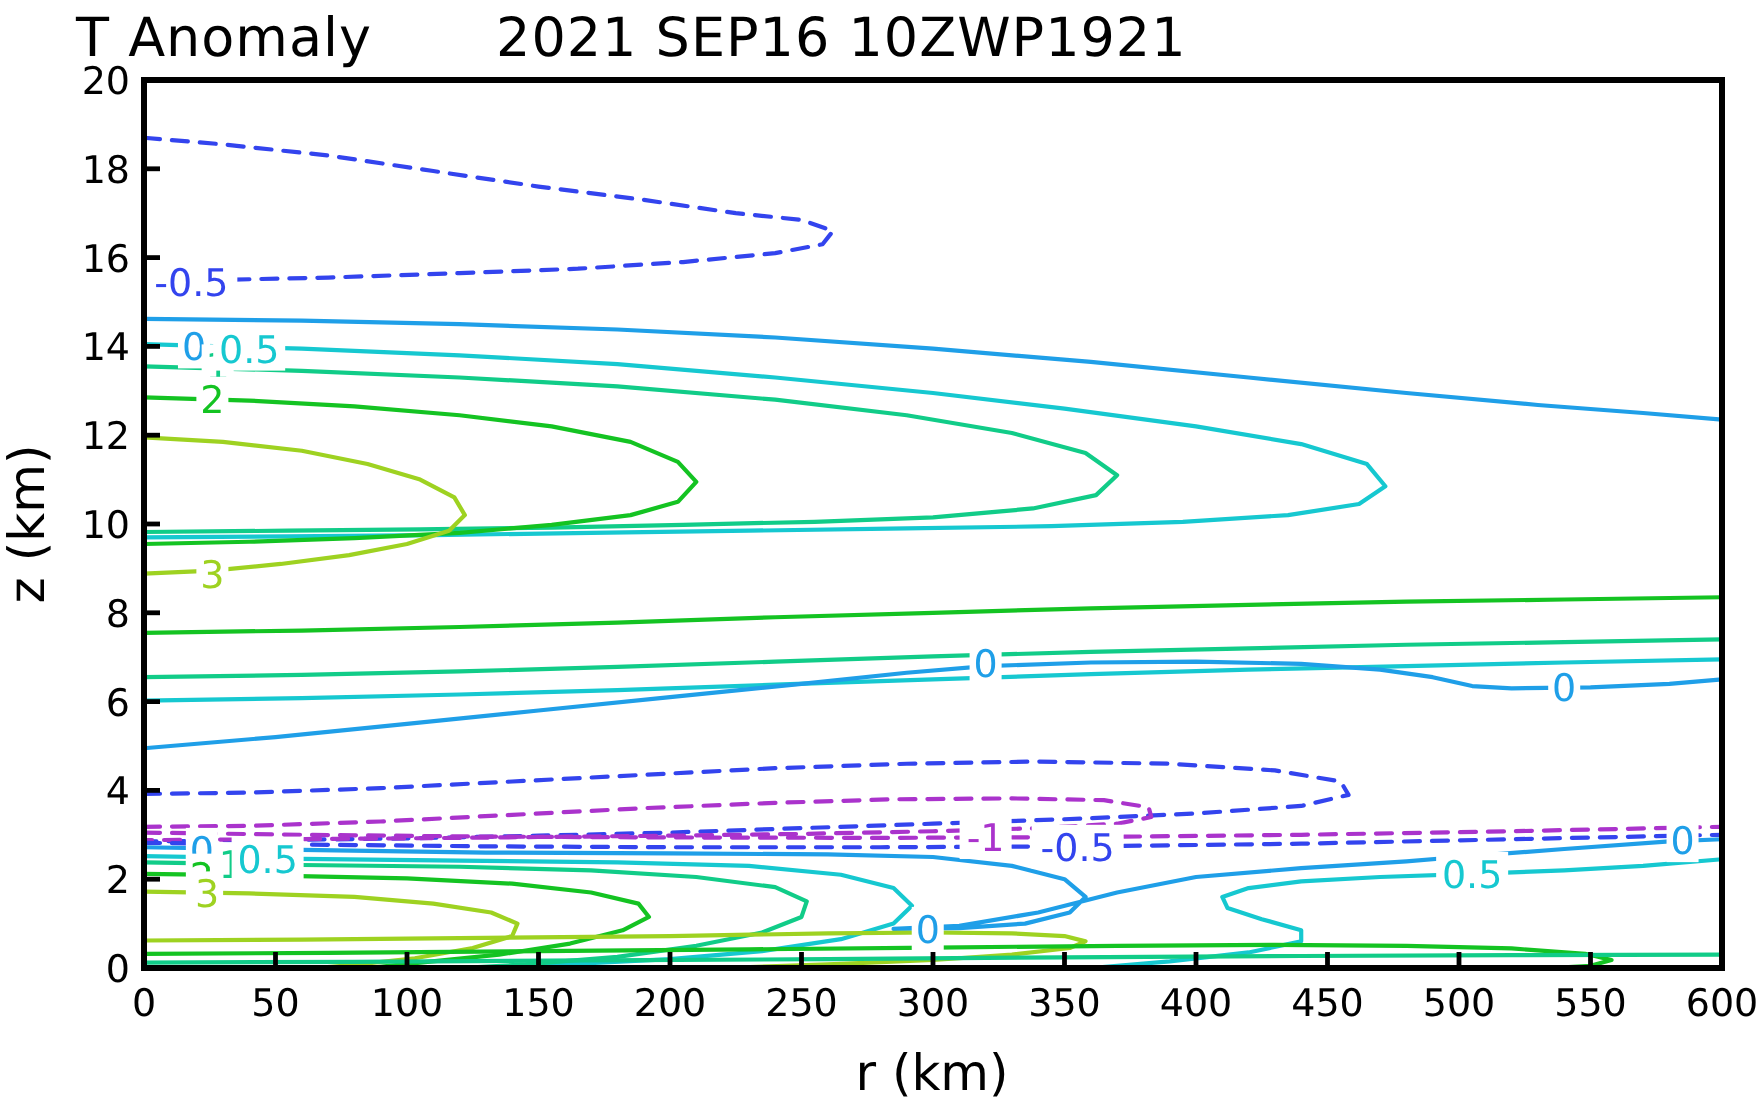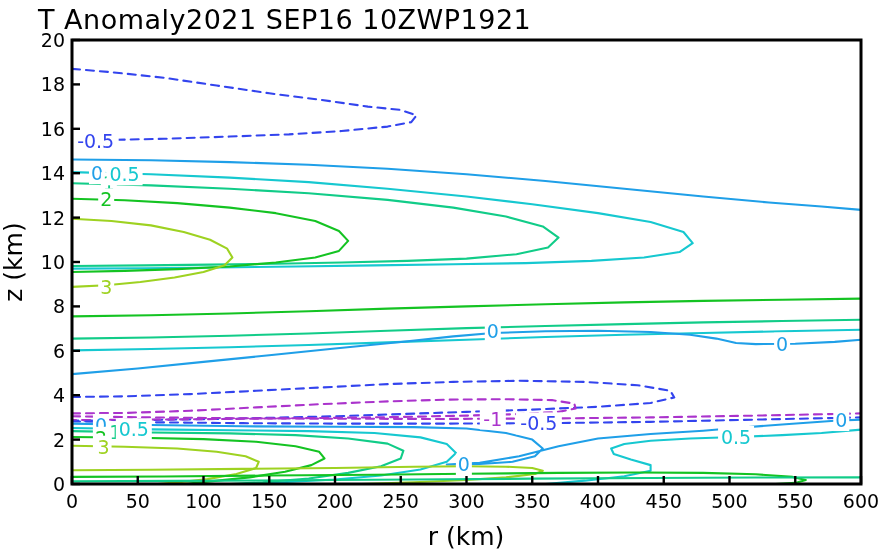--- a/index.html
+++ b/index.html
@@ -5,21 +5,21 @@
   html,body{margin:0;padding:0;background:#ffffff;}
   body{width:879px;height:559px;overflow:hidden;
        font-family:"DejaVu Sans","Liberation Sans",sans-serif;color:#000;}
   #root{position:relative;width:879px;height:559px;}
   #title{position:absolute;left:0;top:0;width:879px;height:38px;
          display:flex;align-items:center;}
   #title span{display:inline-block;font-size:27px;letter-spacing:0.5px;
               font-family:"DejaVu Sans","Liberation Sans",sans-serif;
               font-weight:400;white-space:pre;}
   #title .t-left{margin-left:38px;}
-  #title .t-mid{}
+  #title .t-mid{margin-left:62px;}
   #title .t-right{}
   #plot{position:absolute;left:0;top:0;width:879px;height:559px;}
   .axlabel{font-size:25px;}
   .ticktext{font-size:19px;}
   .clabel{font-size:19px;font-family:"DejaVu Sans","Liberation Sans",sans-serif;}
 </style>
 </head>
 <body>
 
 <div id="root">

